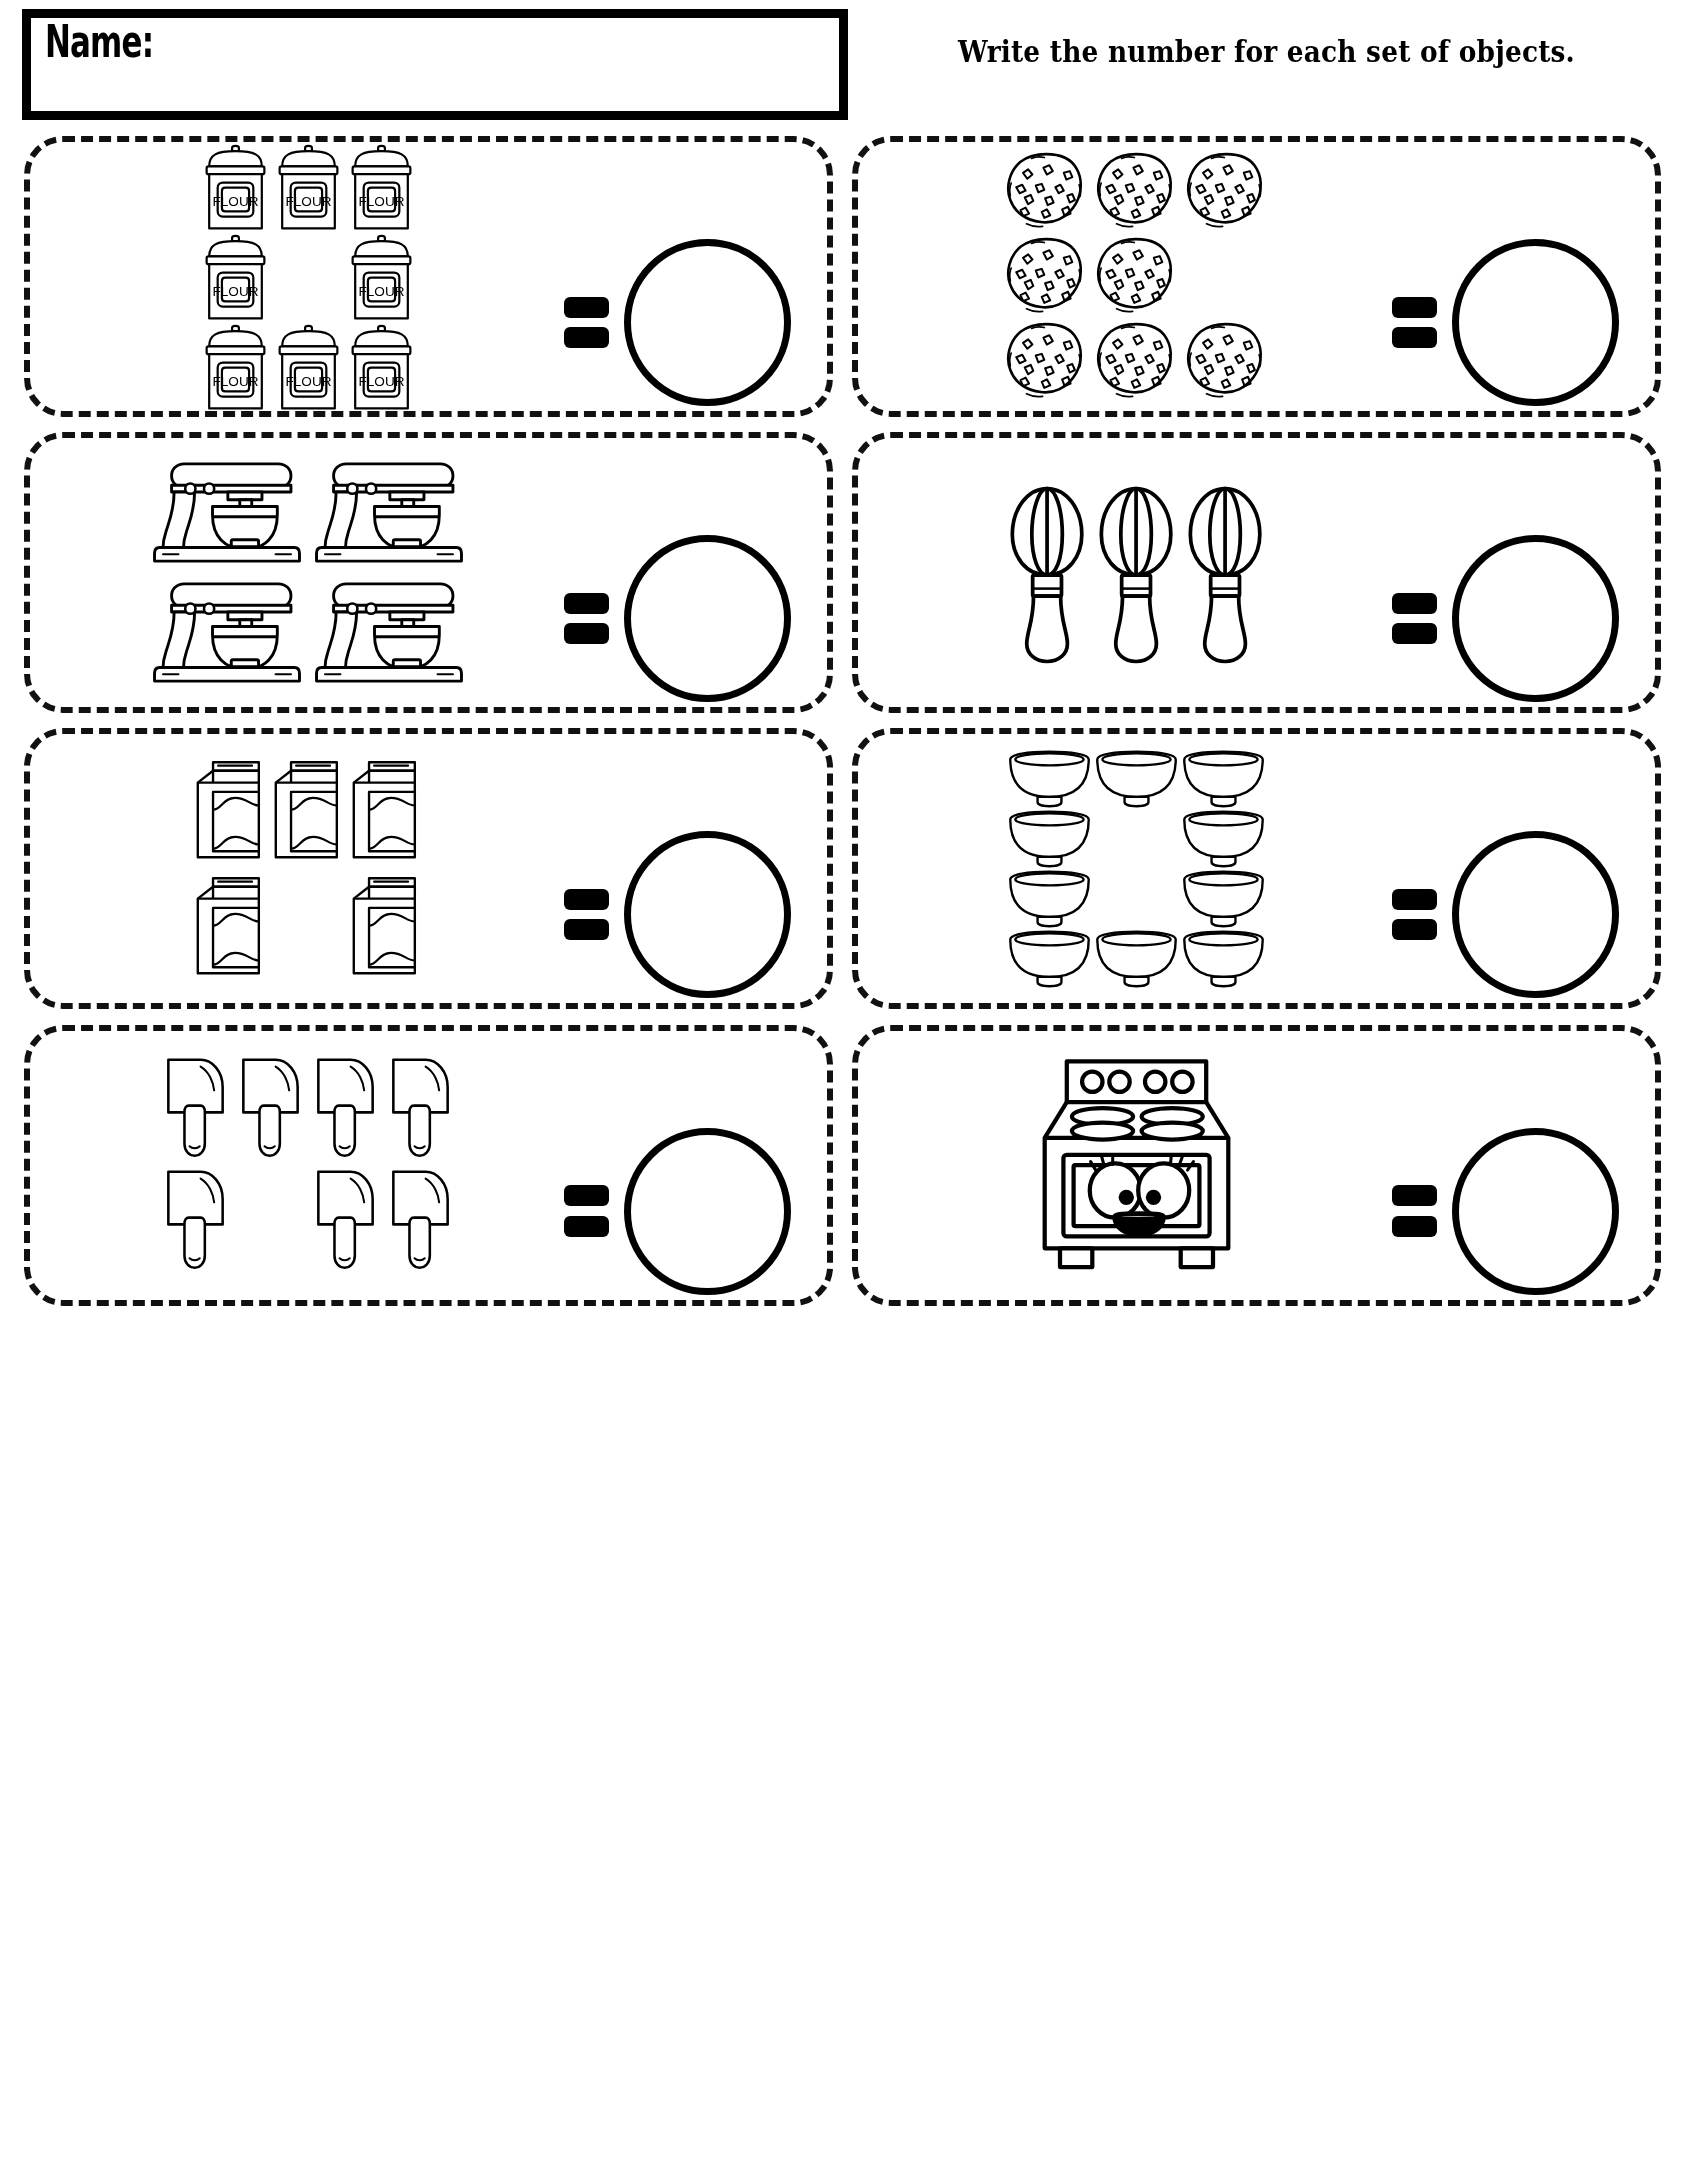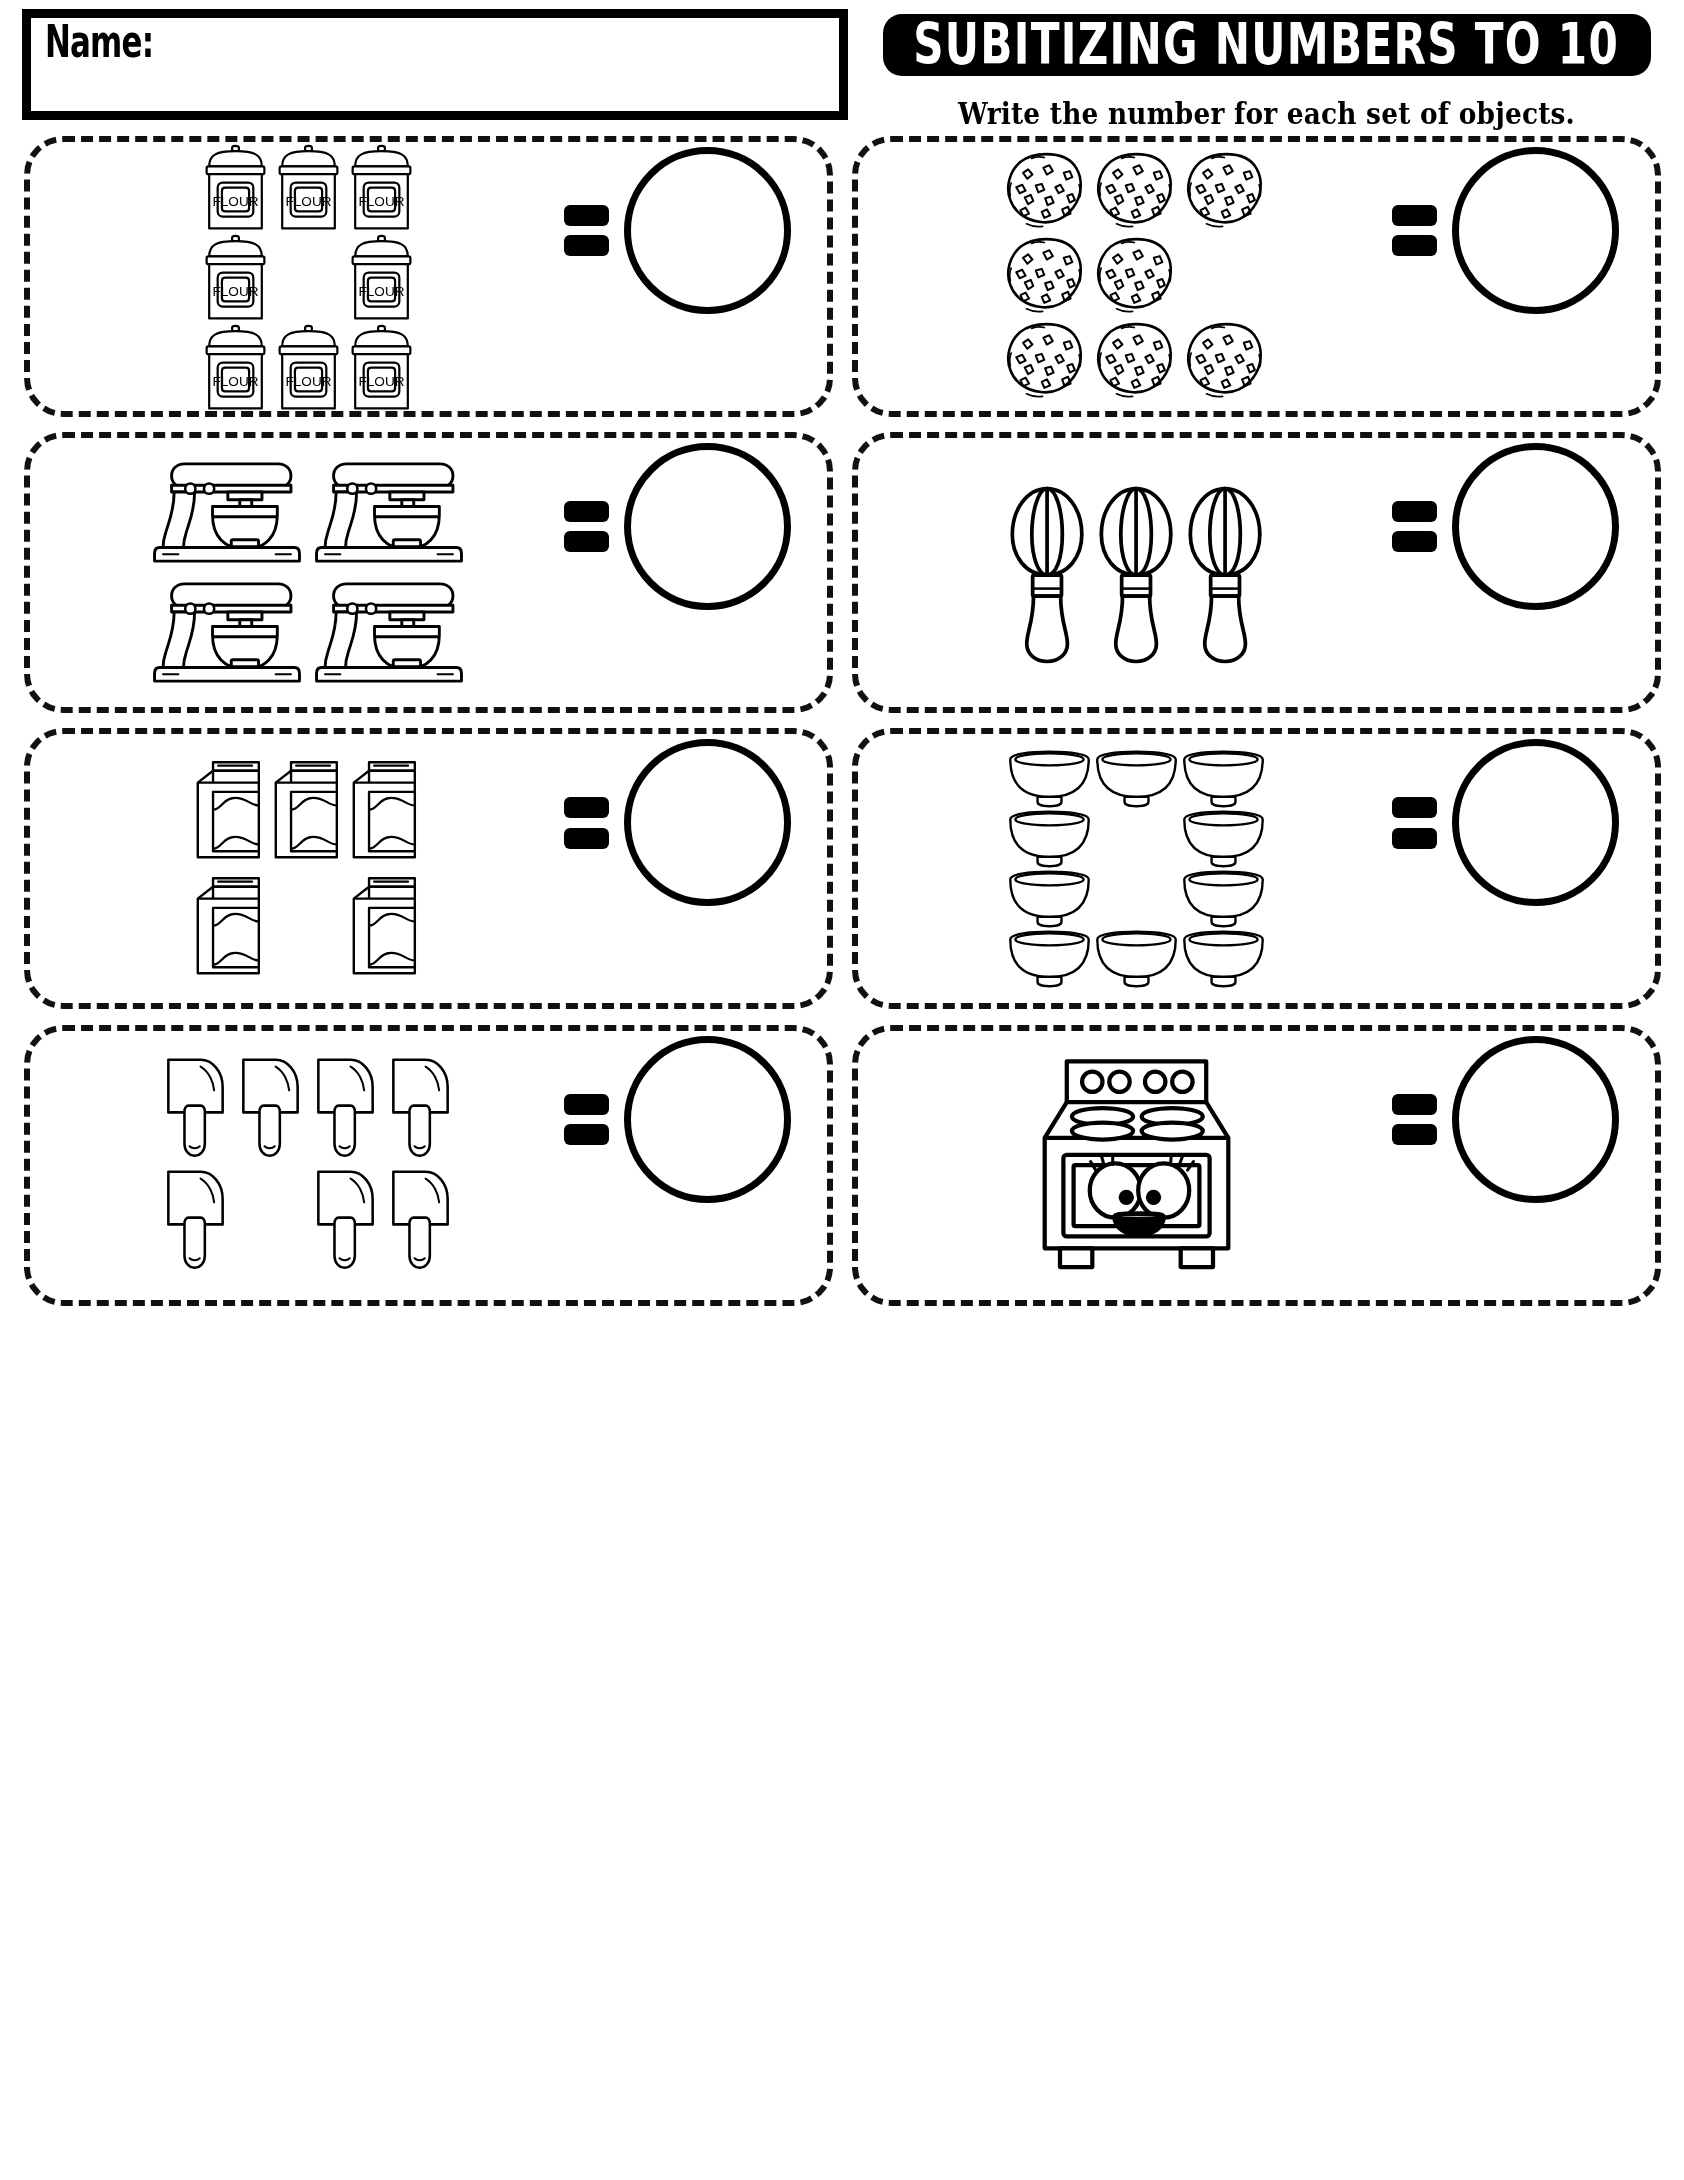--- a/index.html
+++ b/index.html
@@ -90,21 +90,21 @@
     grid-template-rows: repeat(4, 1fr);
     column-gap: 19px;
     row-gap: 15.3px;
     margin-top: 6.8px;
   }
   .problem {
     border: 6px dashed #111;
     border-radius: 39px;
     height: 281px;
     display: flex;
-    align-items: flex-start;
+    align-items: flex-end;
     position: relative;
     padding: 5.1px 15.3px 5.1px 22px;
   }
   .objects {
     flex: 1 1 auto;
     height: 100%;
     display: flex;
     flex-direction: column;
     justify-content: center;
     align-items: center;
@@ -158,23 +158,20 @@
 </head>
 <body>
 
 <div class="header">
 
   <div class="name-box">
     <div class="name-label">Name:</div>
   </div>
 
   <div class="header-right">
-    <div class="title-pill">
-      <div class="title-text">SUBITIZING NUMBERS TO 10</div>
-    </div>
     <div class="subtitle">Write the  number  for each  set of objects.</div>
   </div>
 </div>
 
 <div class="grid">
 
   <div class="problem">
     <div class="objects">
       <div class="obj-row">
         <svg class="ico flour" viewBox="0 0 86 106">

